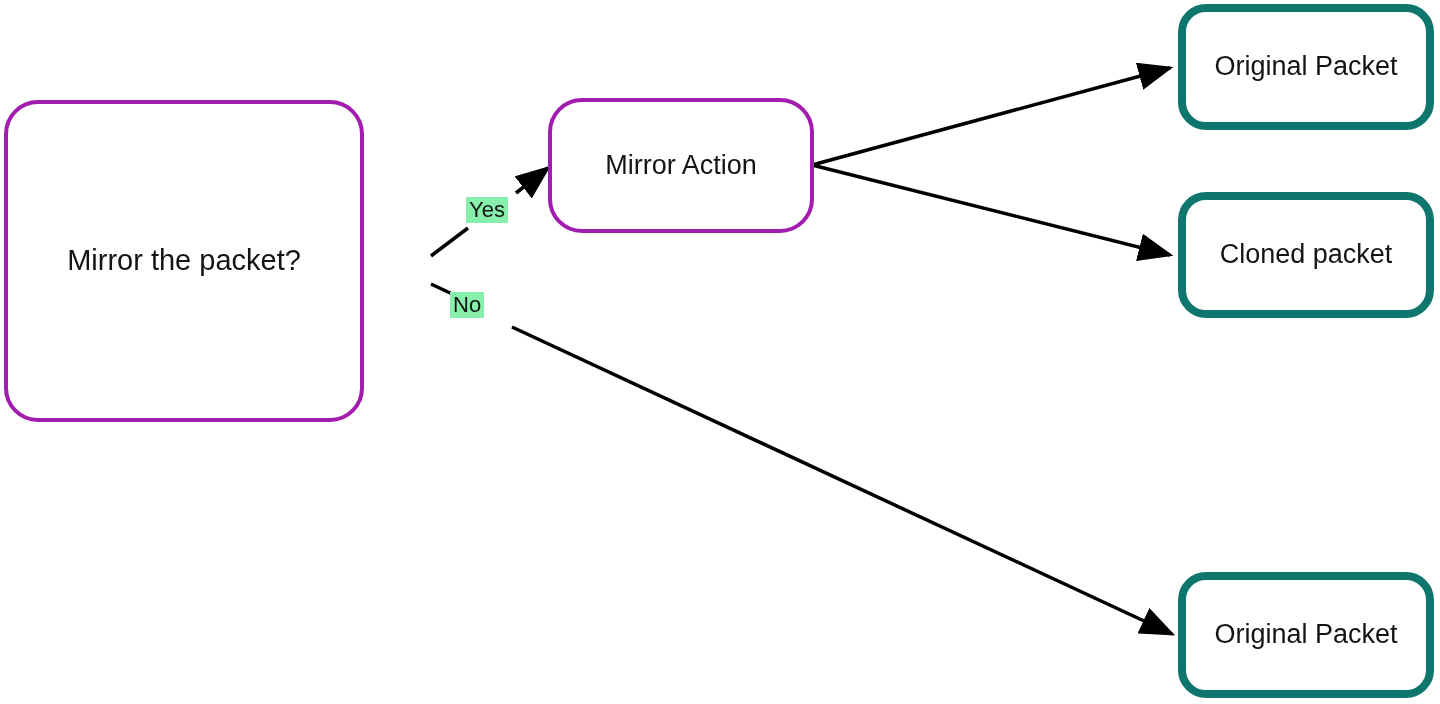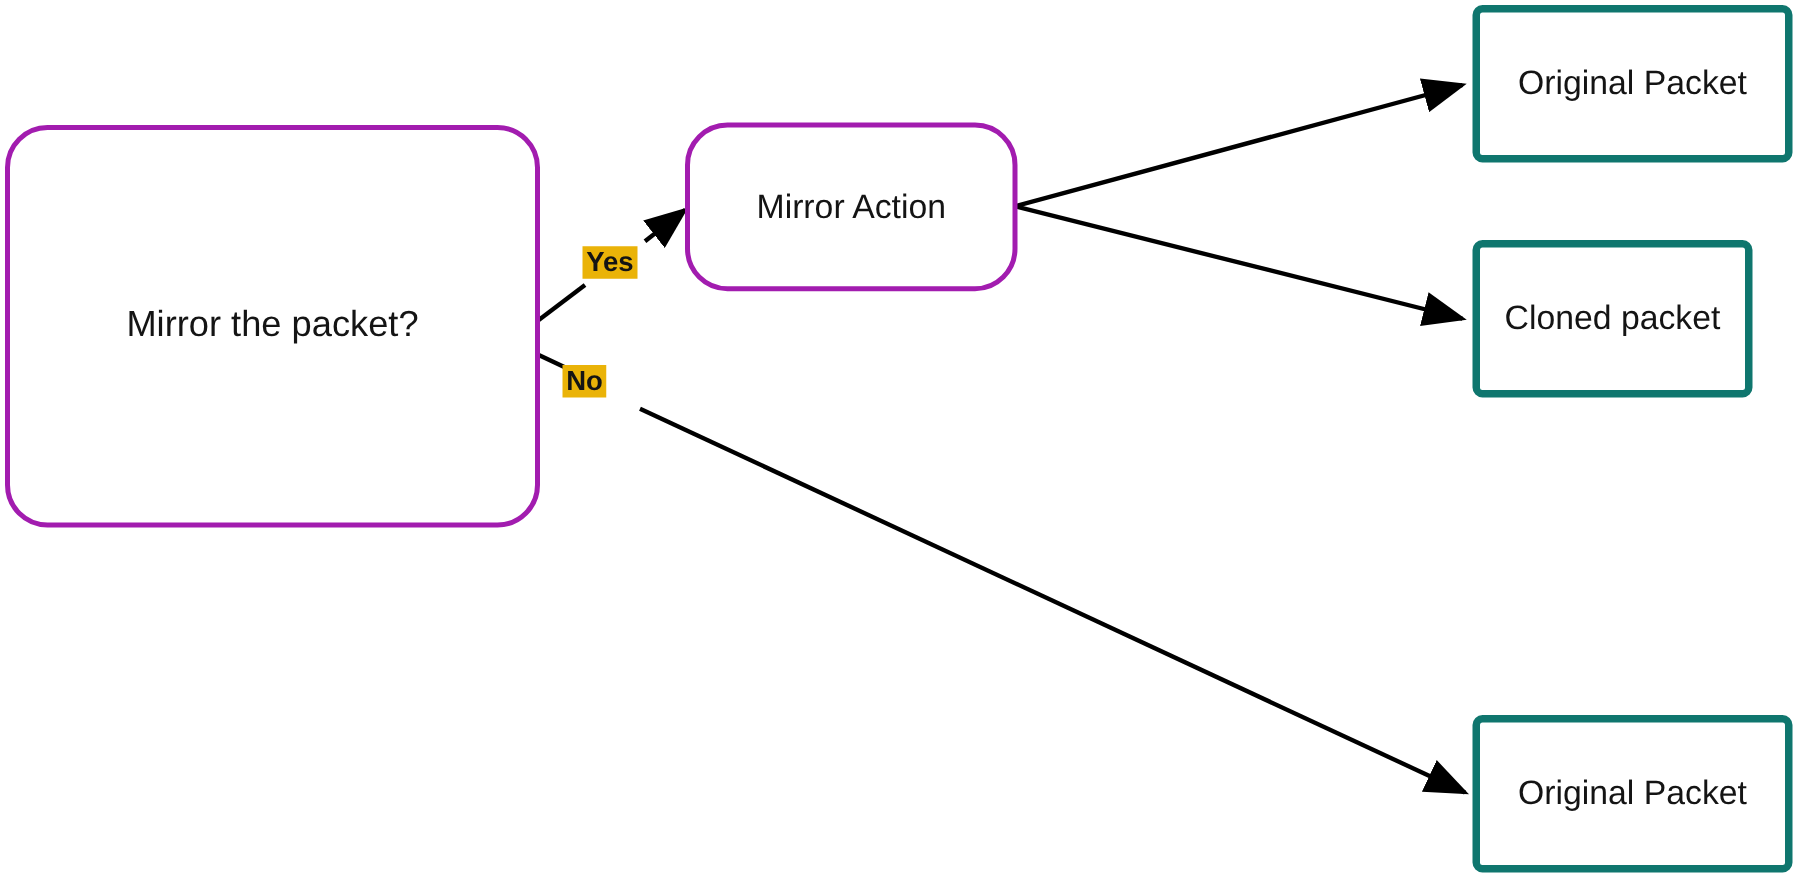--- a/index.html
+++ b/index.html
@@ -26,67 +26,66 @@
     align-items: center;
     justify-content: center;
     text-align: center;
     color: #111111;
   }
   .node-blue {
     border: 4px solid #a21caf;
     border-radius: 34px;
   }
   .node-green {
-    border: 6px solid #0f766e;
-    border-radius: 8px;
+    border: 8px solid #0f766e;
+    border-radius: 28px;
   }
   .node-label {
     display: block;
     line-height: 1.15;
     color: #141414;
     white-space: nowrap;
   }
 
   
   #node-decision {
     left: 4px;  top: 100px;
-    width: 428px; height: 322px; justify-content: center;
+    width: 360px; height: 322px; justify-content: center;
   }
   #node-decision .node-label { font-size: 29px; }
 
   #node-mirror-action {
     left: 548px; top: 98px;
     width: 266px; height: 135px;
   }
   #node-mirror-action .node-label { font-size: 27px; }
 
   #node-original-packet-top {
     left: 1178px; top: 4px;
     width: 256px; height: 126px;
   }
   #node-cloned-packet {
     left: 1178px; top: 192px;
-    width: 224px; height: 126px;
+    width: 256px; height: 126px;
   }
   #node-original-packet-bottom {
     left: 1178px; top: 572px;
     width: 256px; height: 126px;
   }
   .node-green .node-label { font-size: 27px; }
 
   
   .edge-label {
     position: absolute;
     font-size: 22px;
     color: #141414;
-    background: #eab308;
+    background: #86efac;
     line-height: 1;
     padding: 2px 3px;
     white-space: nowrap;
-    font-weight: bold;
   }
   #edge-label-yes { left: 466px; top: 197px; }
   #edge-label-no  { left: 450px; top: 292px; }
 
   #edges {
     position: absolute;
     left: 0; top: 0;
     width: 1440px; height: 704px;
     pointer-events: none;
   }

